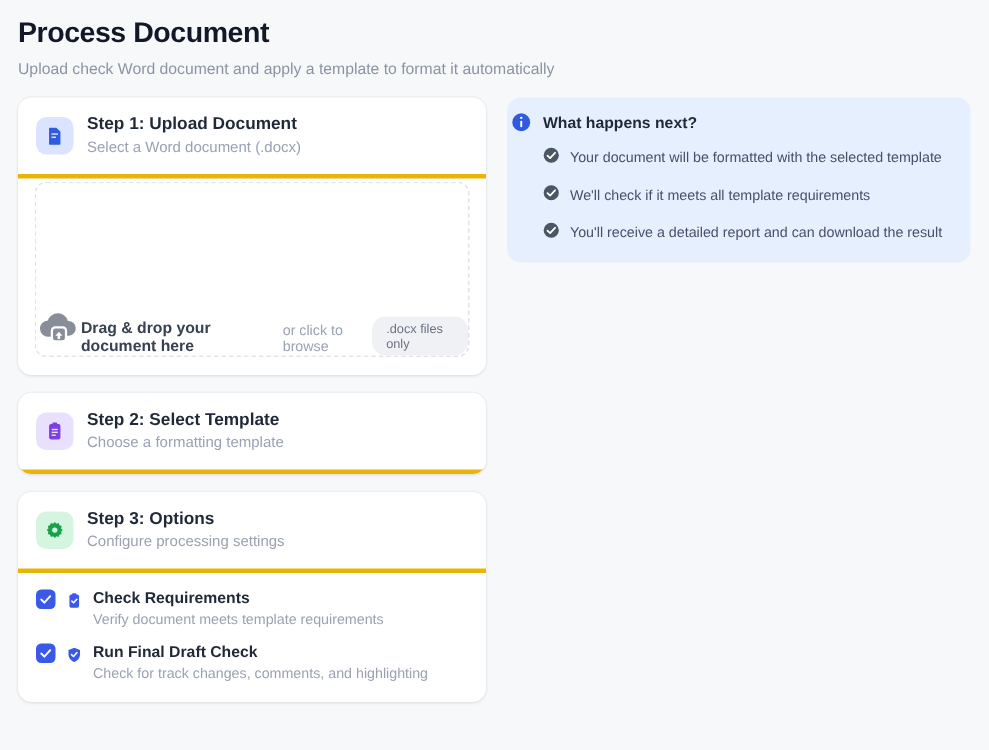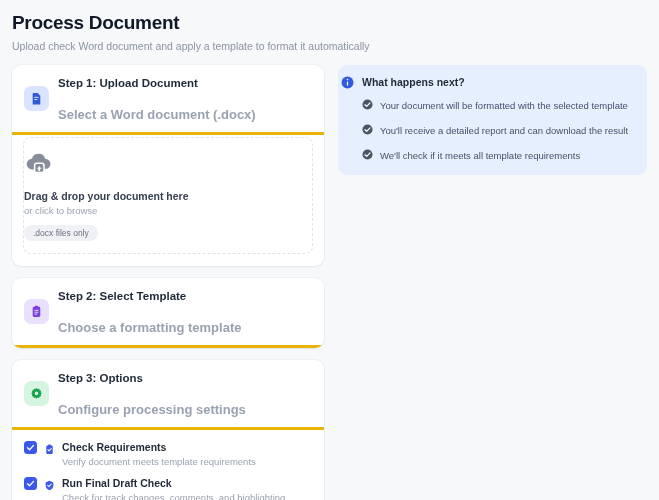--- a/index.html
+++ b/index.html
@@ -33,27 +33,27 @@
   .card-head { display: flex; align-items: center; gap: 9px; padding: 11px 12px; }
   .card-head.divided { border-bottom: 3px solid #eab308; }
   .step-icon {
     width: 25px; height: 25px; border-radius: 7px; flex: none;
     display: flex; align-items: center; justify-content: center;
   }
   .step-icon.blue { background: #dbe4fe; }
   .step-icon.purple { background: #e9e0fd; }
   .step-icon.green { background: #d6f5e0; }
   .step-title { font-size: 11.5px; font-weight: bold; color: #1f2937; line-height: 14px; }
-  .step-sub { font-size: 13px; color: #9aa2b1; line-height: 13px; margin-top: 18px; font-weight: bold; }
+  .step-sub { font-size: 10px; color: #9aa2b1; line-height: 13px; margin-top: 2px; }
 
   
   .dropzone {
     margin: 2px 11px 12px 11px; height: 117px;
     border: 1.4px dashed #dfe3ea; border-radius: 8px;
-    display: flex; flex-direction: column; align-items: flex-start; justify-content: center;
+    display: flex; flex-direction: row; align-items: flex-end; justify-content: center;
     background: #ffffff;
   }
   .dz-title { font-size: 10.5px; font-weight: bold; color: #374151; margin-top: 9px; }
   .dz-sub { font-size: 9.5px; color: #9aa2b1; margin-top: 3px; }
   .dz-badge {
     margin-top: 9px; font-size: 8.5px; color: #6b7280;
     background: #eff1f5; border-radius: 9px; padding: 3px 9px;
   }
 
   
@@ -223,30 +223,30 @@
               </span>
               <span class="info-text">Your document will be formatted with the selected template</span>
             </div>
             <div class="info-item">
               <span>
                 <svg width="11" height="11" viewBox="0 0 24 24">
                   <circle cx="12" cy="12" r="11" fill="#4b5563"></circle>
                   <polyline points="6.5 12.5 10.3 16.2 17.5 8.4" fill="none" stroke="#ffffff" stroke-width="2.6" stroke-linecap="round" stroke-linejoin="round"></polyline>
                 </svg>
               </span>
-              <span class="info-text">You'll receive a detailed report and can download the result</span>
+              <span class="info-text">We'll check if it meets all template requirements</span>
             </div>
             <div class="info-item">
               <span>
                 <svg width="11" height="11" viewBox="0 0 24 24">
                   <circle cx="12" cy="12" r="11" fill="#4b5563"></circle>
                   <polyline points="6.5 12.5 10.3 16.2 17.5 8.4" fill="none" stroke="#ffffff" stroke-width="2.6" stroke-linecap="round" stroke-linejoin="round"></polyline>
                 </svg>
               </span>
-              <span class="info-text">We'll check if it meets all template requirements</span>
+              <span class="info-text">You'll receive a detailed report and can download the result</span>
             </div>
           </div>
         </div>
       </div>
     </div>
 
   </div>
 </div>
 
 </body></html>

